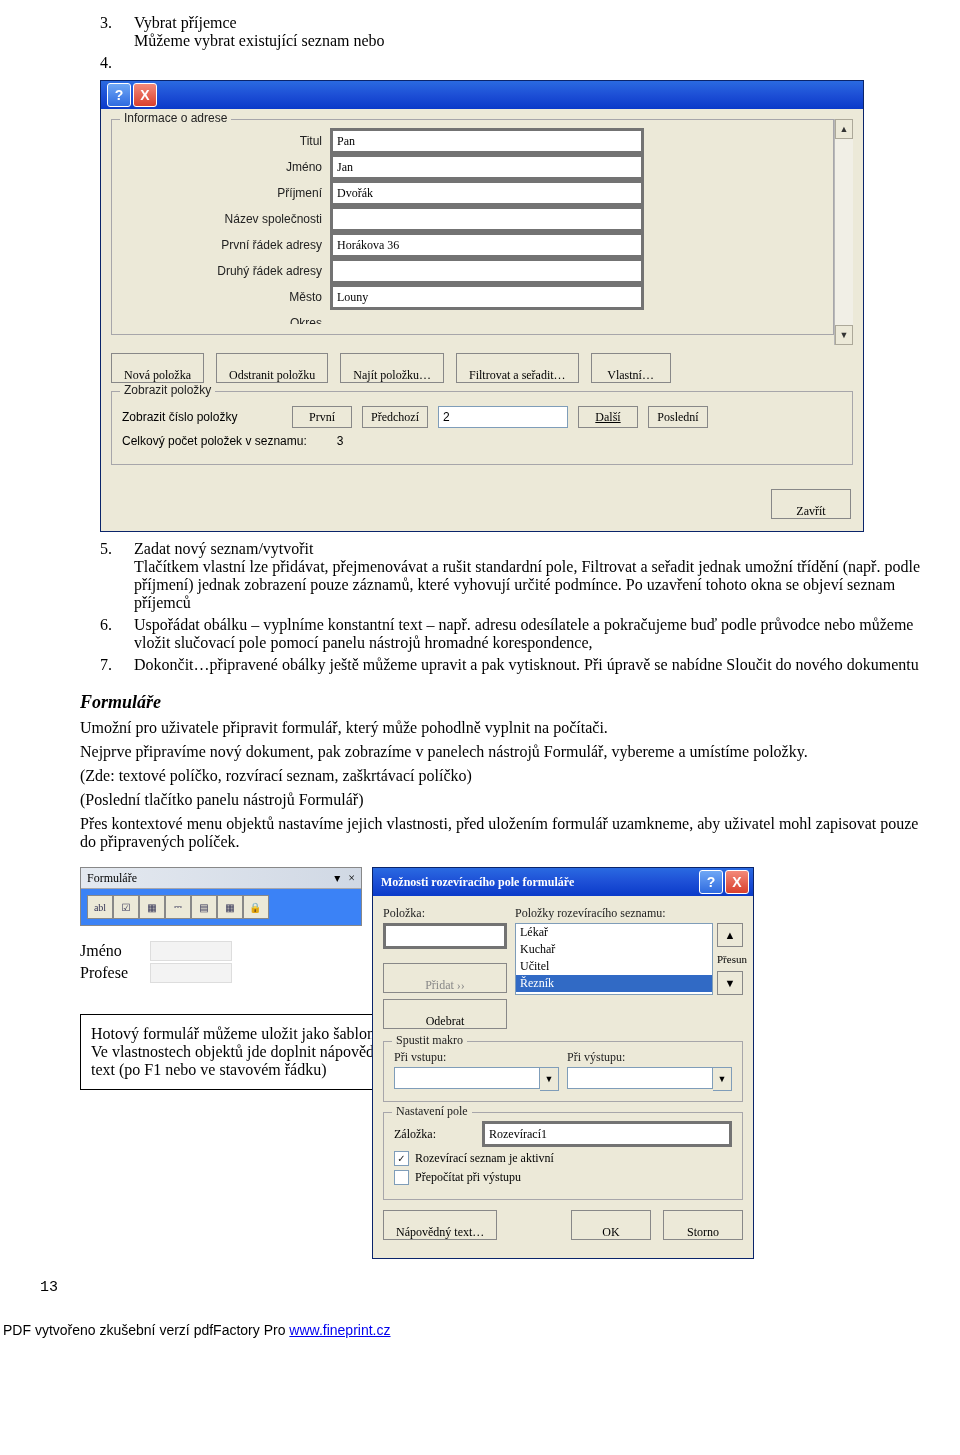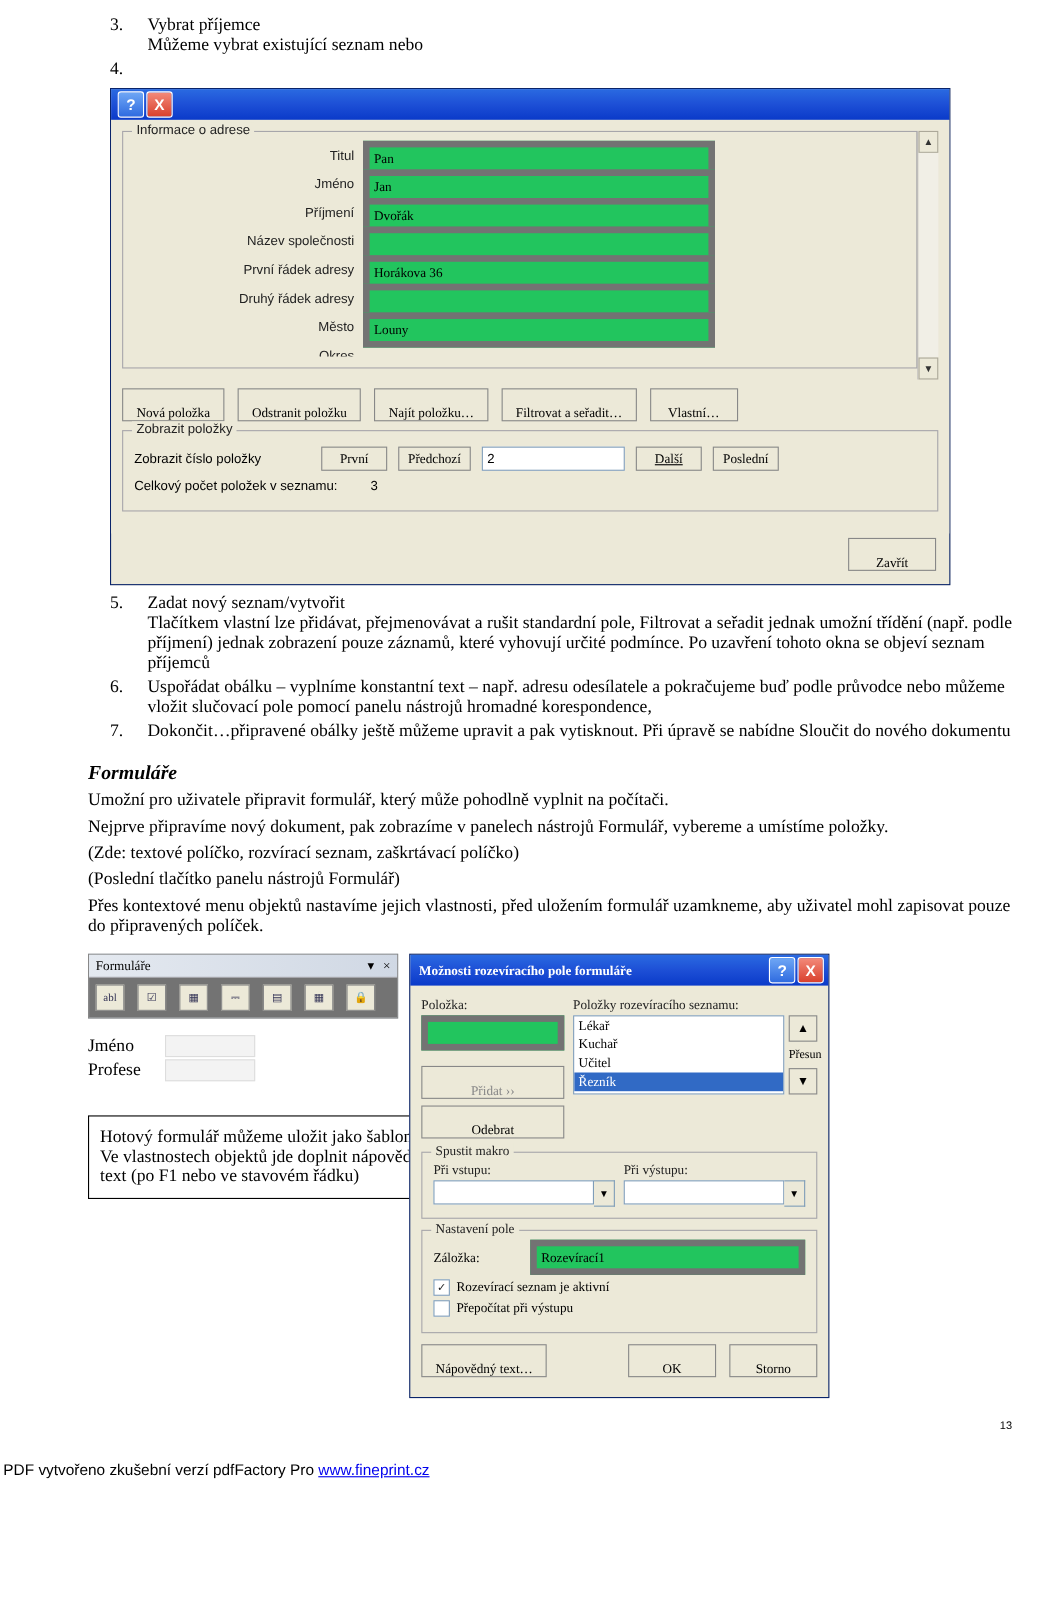--- a/index.html
+++ b/index.html
@@ -16,21 +16,21 @@
   .winbtn{width:22px;height:22px;margin-left:2px;border:1px solid #fff;border-radius:3px;display:flex;align-items:center;justify-content:center;font-weight:bold;font-size:14px;font-family:Arial}
   .winbtn.help{background:linear-gradient(#6fa7f5,#2f6be0);color:#fff}
   .winbtn.close{background:linear-gradient(#f38a7a,#d9402d);color:#fff}
   .dlg-body{padding:10px;background:#ECE9D8}
   .fieldset{border:1px solid #A7A6AA;padding:8px 10px 10px;position:relative;margin-bottom:10px}
   .fieldset .legend{position:absolute;top:-9px;left:8px;background:#ECE9D8;padding:0 4px;color:#222}
   .formgrid{display:flex}
   .labels{width:200px;text-align:right;padding-right:8px;color:#222}
   .labels div,.inputs div{height:26px;line-height:26px}
   .inputs{flex:1}
-  .tin{height:20px;border:6px solid #737373;background:#22c55e;padding:0 4px;font-family:Tahoma;font-size:12px;width:300px;display:inline-block;line-height:20px}
+  .tin{height:20px;border:3px solid #737373;background:#ffffff;padding:0 4px;font-family:Tahoma;font-size:12px;width:300px;display:inline-block;line-height:20px}
   .btnrow{display:flex;gap:12px;margin:8px 0}
   .wbtn{background:#ECE9D8;border:1px solid #888;padding:14px 12px;font-family:Tahoma;font-size:12px;cursor:default;min-width:80px;text-align:center;height:22px;box-sizing:border-box;line-height:14px}
   .wbtn.small{min-width:60px;padding:3px 8px}
   .fright{margin-left:auto}
   .rownav{display:flex;align-items:center;gap:10px;margin:6px 0}
   .numbox{width:120px;height:20px;border:1px solid #7F9DB9;background:#fff;padding:0 4px;line-height:20px}
   .scrollbar{width:18px;background:#ECE9D8;border-left:1px solid #B8B8B8;display:flex;flex-direction:column}
   .sbtn{height:18px;background:#ECE9D8;border:1px solid #ACA899;display:flex;align-items:center;justify-content:center;font-size:9px;color:#333}
   .strack{flex:1;background:#F1EFE6}
   .dlg-flex{display:flex}
@@ -38,21 +38,21 @@
   .foot{padding:4px 12px 12px;display:flex;justify-content:flex-end}
   
   h3.it{font-family:"Times New Roman";font-weight:bold;font-style:italic;font-size:18px;margin:18px 0 6px}
   p{margin:6px 0}
   
   .row2{display:flex;gap:12px;margin:16px 0;align-items:flex-start;padding-left:0}
   .col-left{width:280px}
   .tb{width:280px;background:#D7DFE8;border:1px solid #888;font-family:Tahoma;font-size:12px}
   .tb-head{background:linear-gradient(to right,#E4E9F0,#D0D8E4);height:20px;display:flex;align-items:center;padding:0 6px;border-bottom:1px solid #A7A6AA}
   .tb-head span:first-child{flex:1}
-  .tb-body{padding:6px;display:flex;gap:12px;background:#737373}
+  .tb-body{padding:6px;display:flex;gap:0;background:#3b82f6}
   .tbi{width:24px;height:22px;border:1px solid #888;background:#ECE9D8;display:flex;align-items:center;justify-content:center;font-size:10px;color:#335}
   .form2{margin-top:14px;font-family:"Times New Roman";font-size:16px}
   .form2 .frow{display:flex;align-items:center;height:22px}
   .form2 .flab{width:70px}
   .form2 .fval{width:80px;height:18px;background:#f3f3f3;border:1px solid #ddd}
   
   .dlg2{width:380px;border:1px solid #0A246A;font-family:Tahoma;font-size:12px;background:#ECE9D8}
   .dlg2 .body2{padding:10px}
   .lbl{color:#222;margin-bottom:2px}
   .listbox{border:1px solid #7F9DB9;background:#fff;height:70px;overflow:hidden}
@@ -61,21 +61,21 @@
   .gridrow{display:flex;gap:8px}
   .gcol{flex:1}
   .drop{display:flex}
   .drop .dval{flex:1;height:20px;border:1px solid #7F9DB9;background:#fff;padding:0 4px;line-height:20px}
   .drop .darr{width:18px;height:22px;border:1px solid #7F9DB9;border-left:none;background:#ECE9D8;display:flex;align-items:center;justify-content:center;font-size:9px}
   .chkrow{display:flex;align-items:center;gap:6px;margin:4px 0}
   .chk{width:13px;height:13px;border:1px solid #7F9DB9;background:#fff;display:flex;align-items:center;justify-content:center;font-size:10px;color:#222}
   .arrcol{width:26px;display:flex;flex-direction:column;gap:6px;justify-content:center}
   .arrbtn{width:24px;height:22px;border:1px solid #888;background:#ECE9D8;display:flex;align-items:center;justify-content:center;font-size:11px}
   .note-box{border:1px solid #000;padding:10px;width:300px;font-family:'Times New Roman';font-size:16px;margin-top:30px}
-  .pagenum{text-align:right;margin:20px 0 6px;font-family:Liberation Sans, sans-serif;font-size:10px}
+  .pagenum{text-align:left;margin:20px 0 6px;font-family:Liberation Mono, monospace;font-size:15px}
   .footer{font-family:Arial,sans-serif;font-size:14px;padding-left:3px}
   .footer a{color:#0000EE;text-decoration:underline}
   .u{text-decoration:underline}
 </style>
 </head>
 <body>
 
 <div class="page">
   <div class="content">
     <div class="ol-item">

